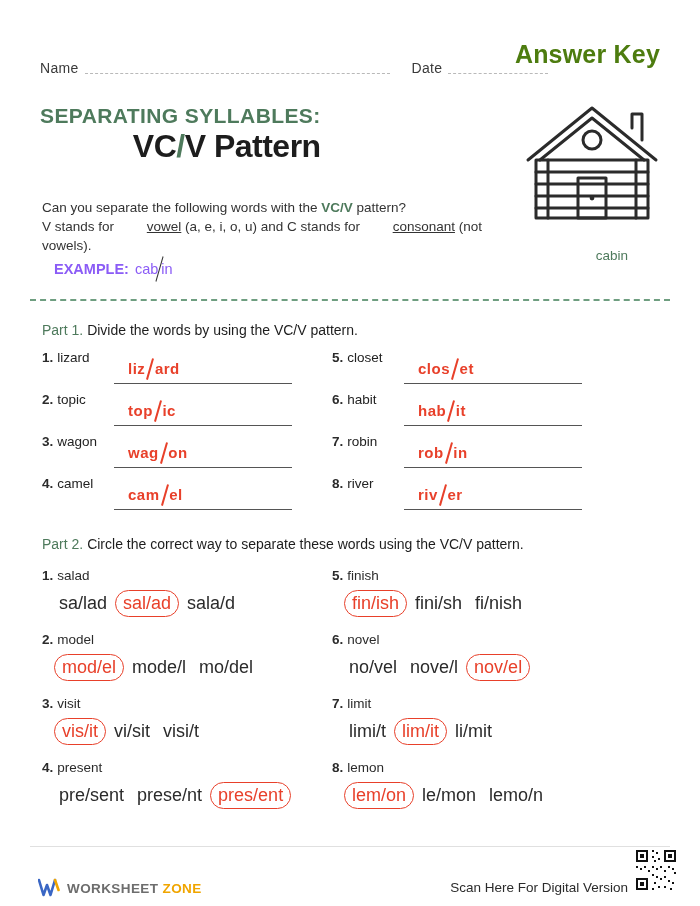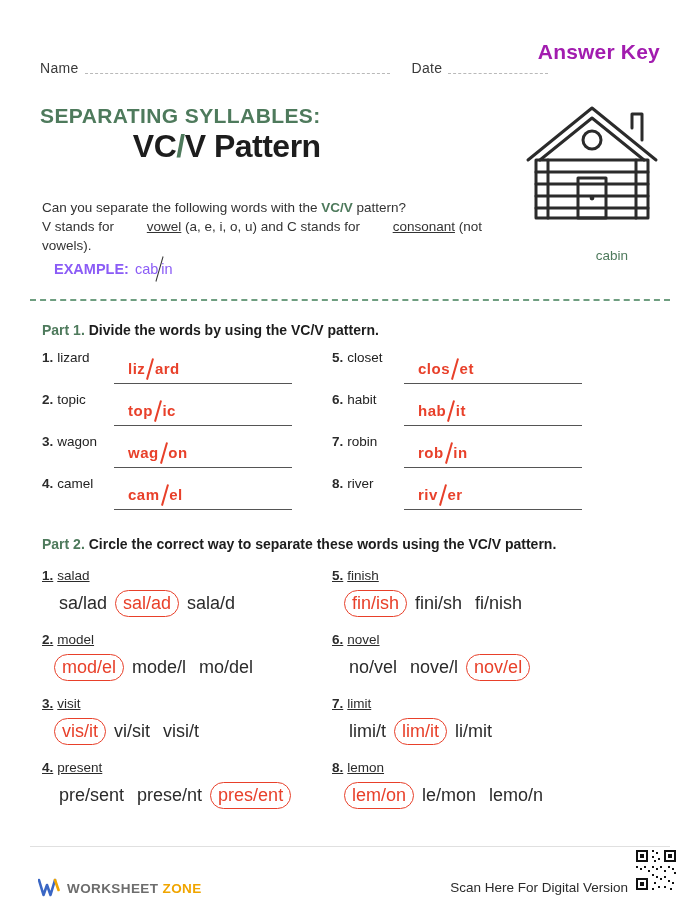--- a/index.html
+++ b/index.html
@@ -41,22 +41,22 @@
     border-bottom: 1.5px dashed #b9b9b9;
     height: 12px;
     margin: 0 0 2px 6px;
   }
   .name-line { width: 305px; }
   .date-line { width: 100px; }
   .answer-key {
     position: absolute;
     right: 40px;
     top: 40px;
-    color: #a21caf;
-    font-size: 21px;
+    color: #4d7c0f;
+    font-size: 25px;
     font-weight: bold;
     letter-spacing: .2px;
   }
 
   
   .title-block {
     position: absolute;
     top: 104px;
     left: 40px;
     text-align: right;
@@ -129,21 +129,21 @@
     left: 30px;
     right: 30px;
     border-top: 2px dashed #6e9e80;
   }
 
   
   .part-head {
     position: absolute;
     left: 42px;
     font-size: 14px;
-    font-weight: bold;
+    font-weight: normal;
     color: #1d1d1d;
   }
   .part-head .pnum { color: #4e7a5c; }
   #part1-head { top: 322px; }
   #part2-head { top: 536px; }
 
   .col-left  { position: absolute; left: 42px; }
   .col-right { position: absolute; left: 332px; }
 
   
@@ -178,21 +178,21 @@
     width: 1.6px;
     height: 22px;
     background: #e8402a;
     transform: rotate(16deg);
     vertical-align: -6px;
     margin: 0 4px;
   }
 
   
   .p2 { width: 260px; }
-  .p2-row { margin-bottom: 15px; text-decoration: underline; }
+  .p2-row { margin-bottom: 15px; }
   .p2-prompt { font-size: 13.5px; }
   .p2-num { font-weight: bold; margin-right: 4px; }
   .p2-opts {
     margin-top: 7px;
     padding-left: 12px;
     font-size: 18px;
     color: #2b2b2b;
     white-space: nowrap;
   }
   .opt {

